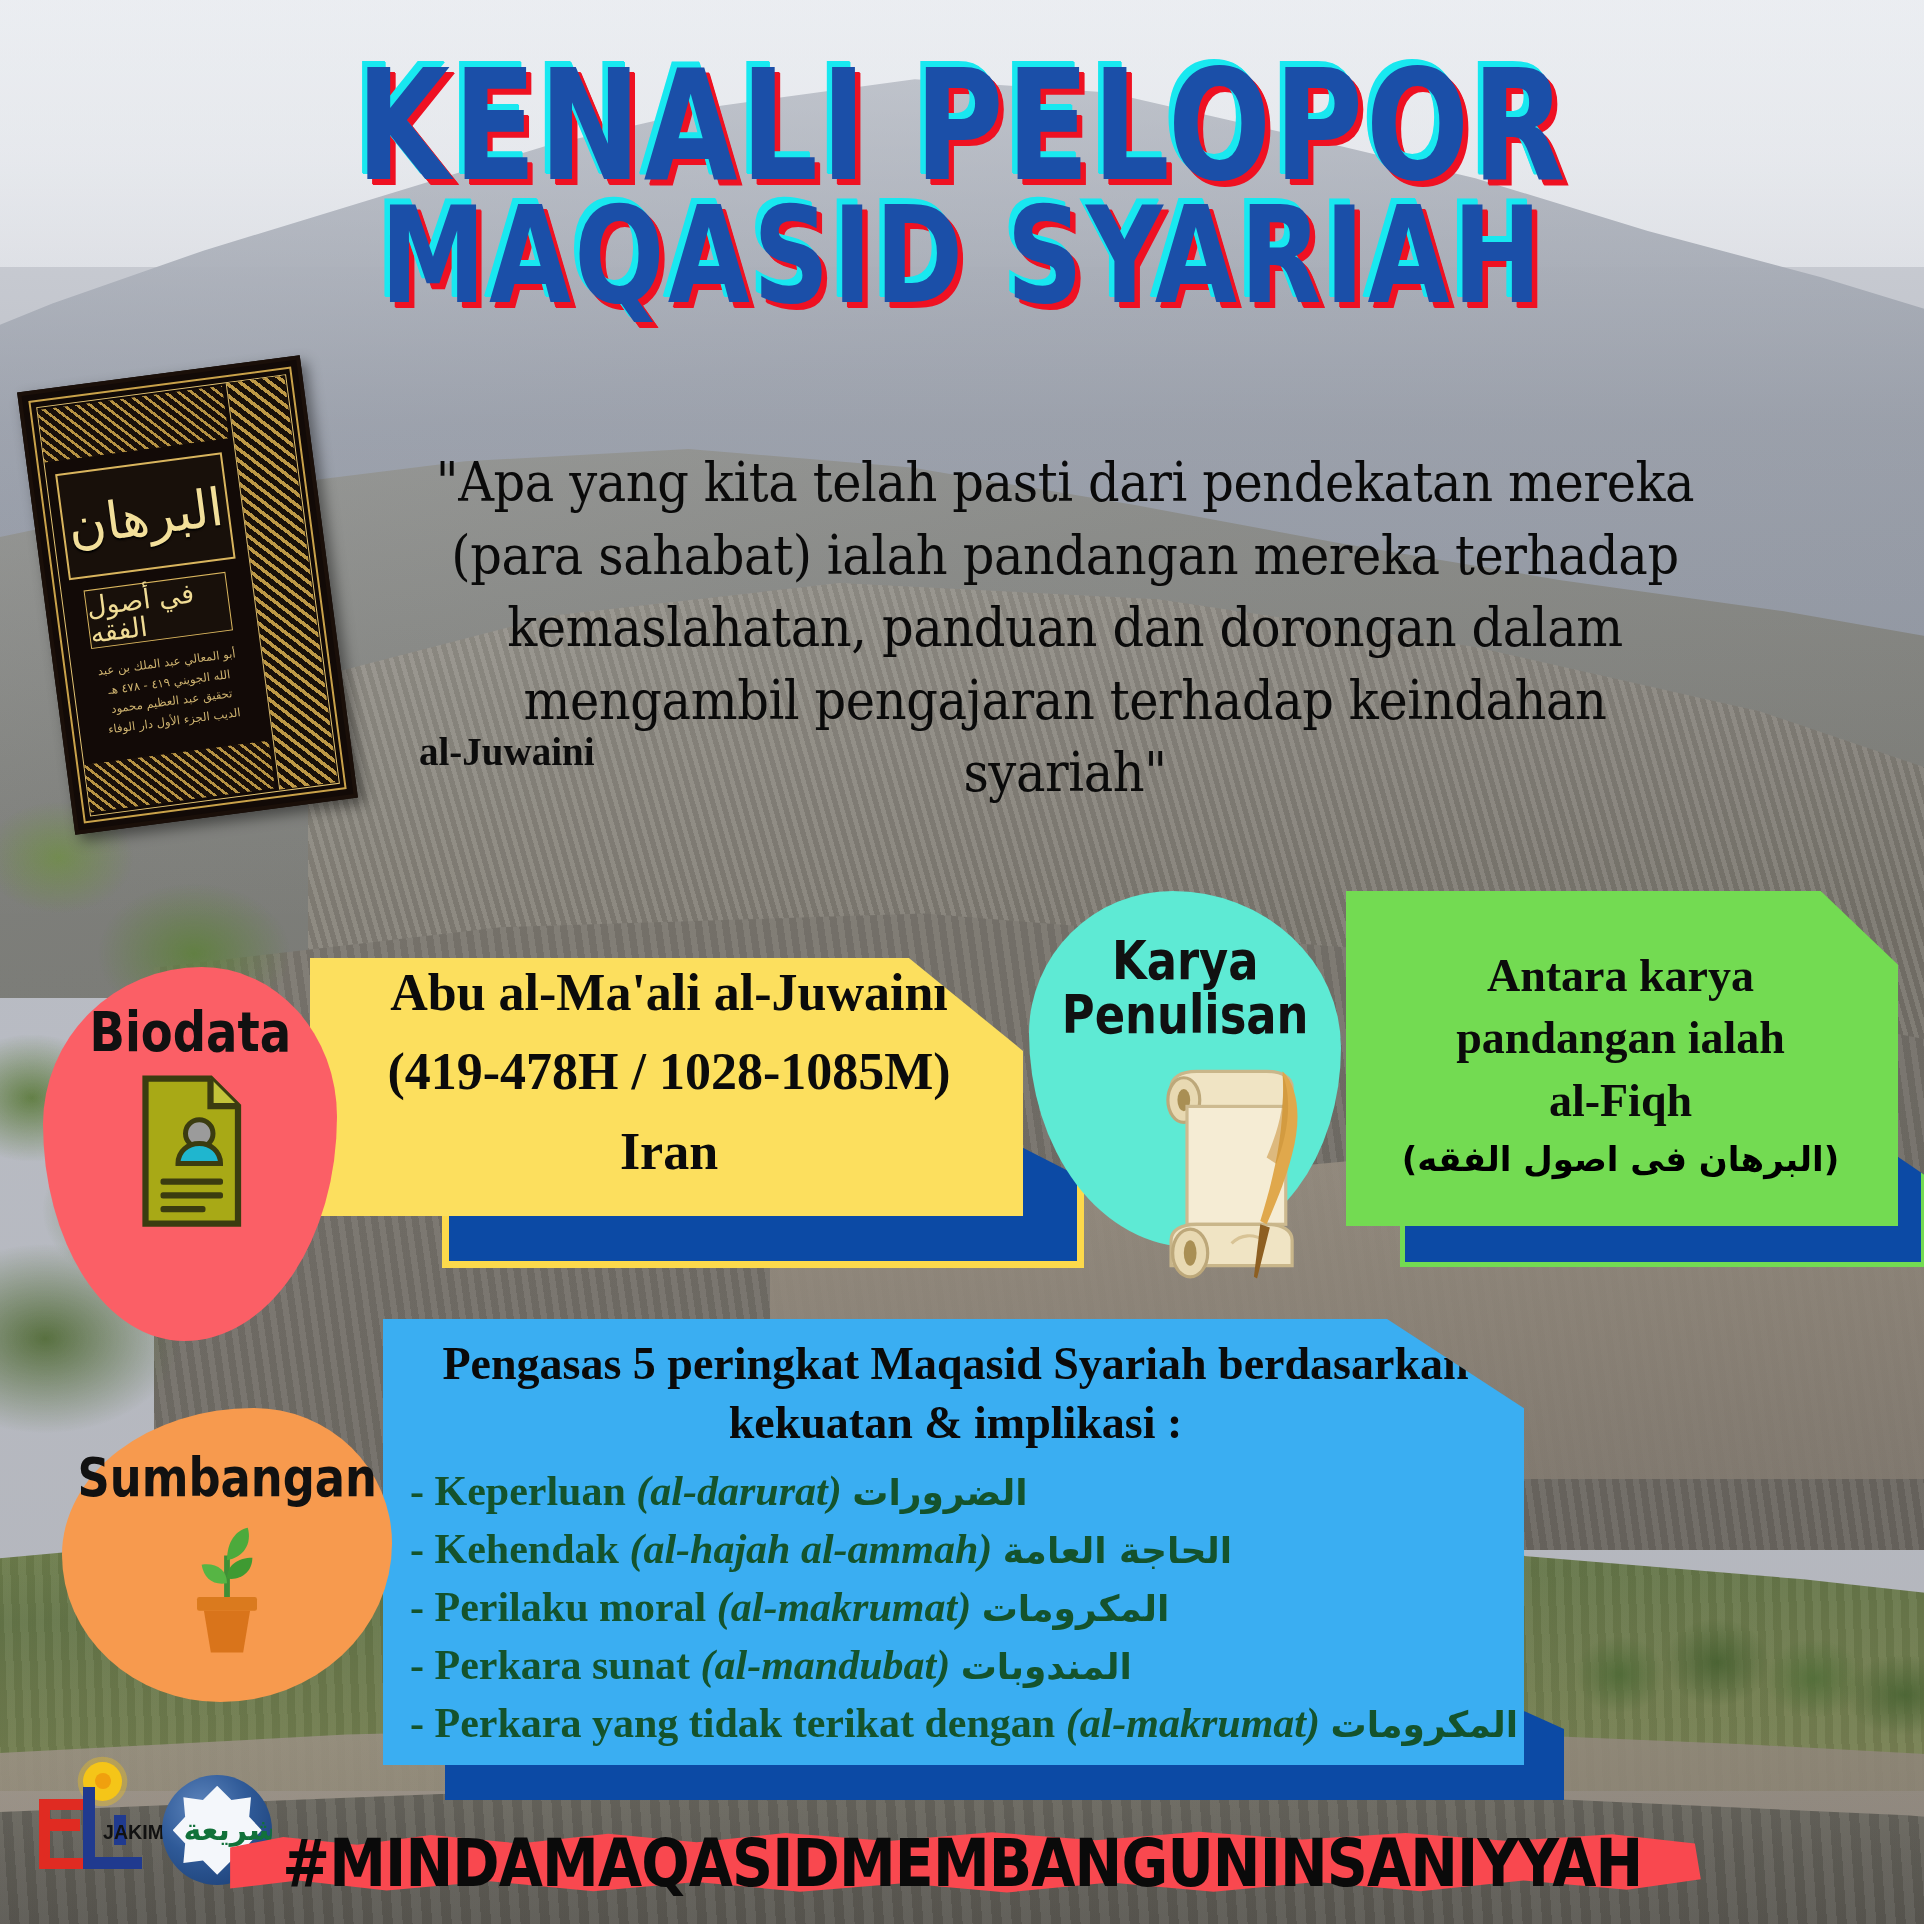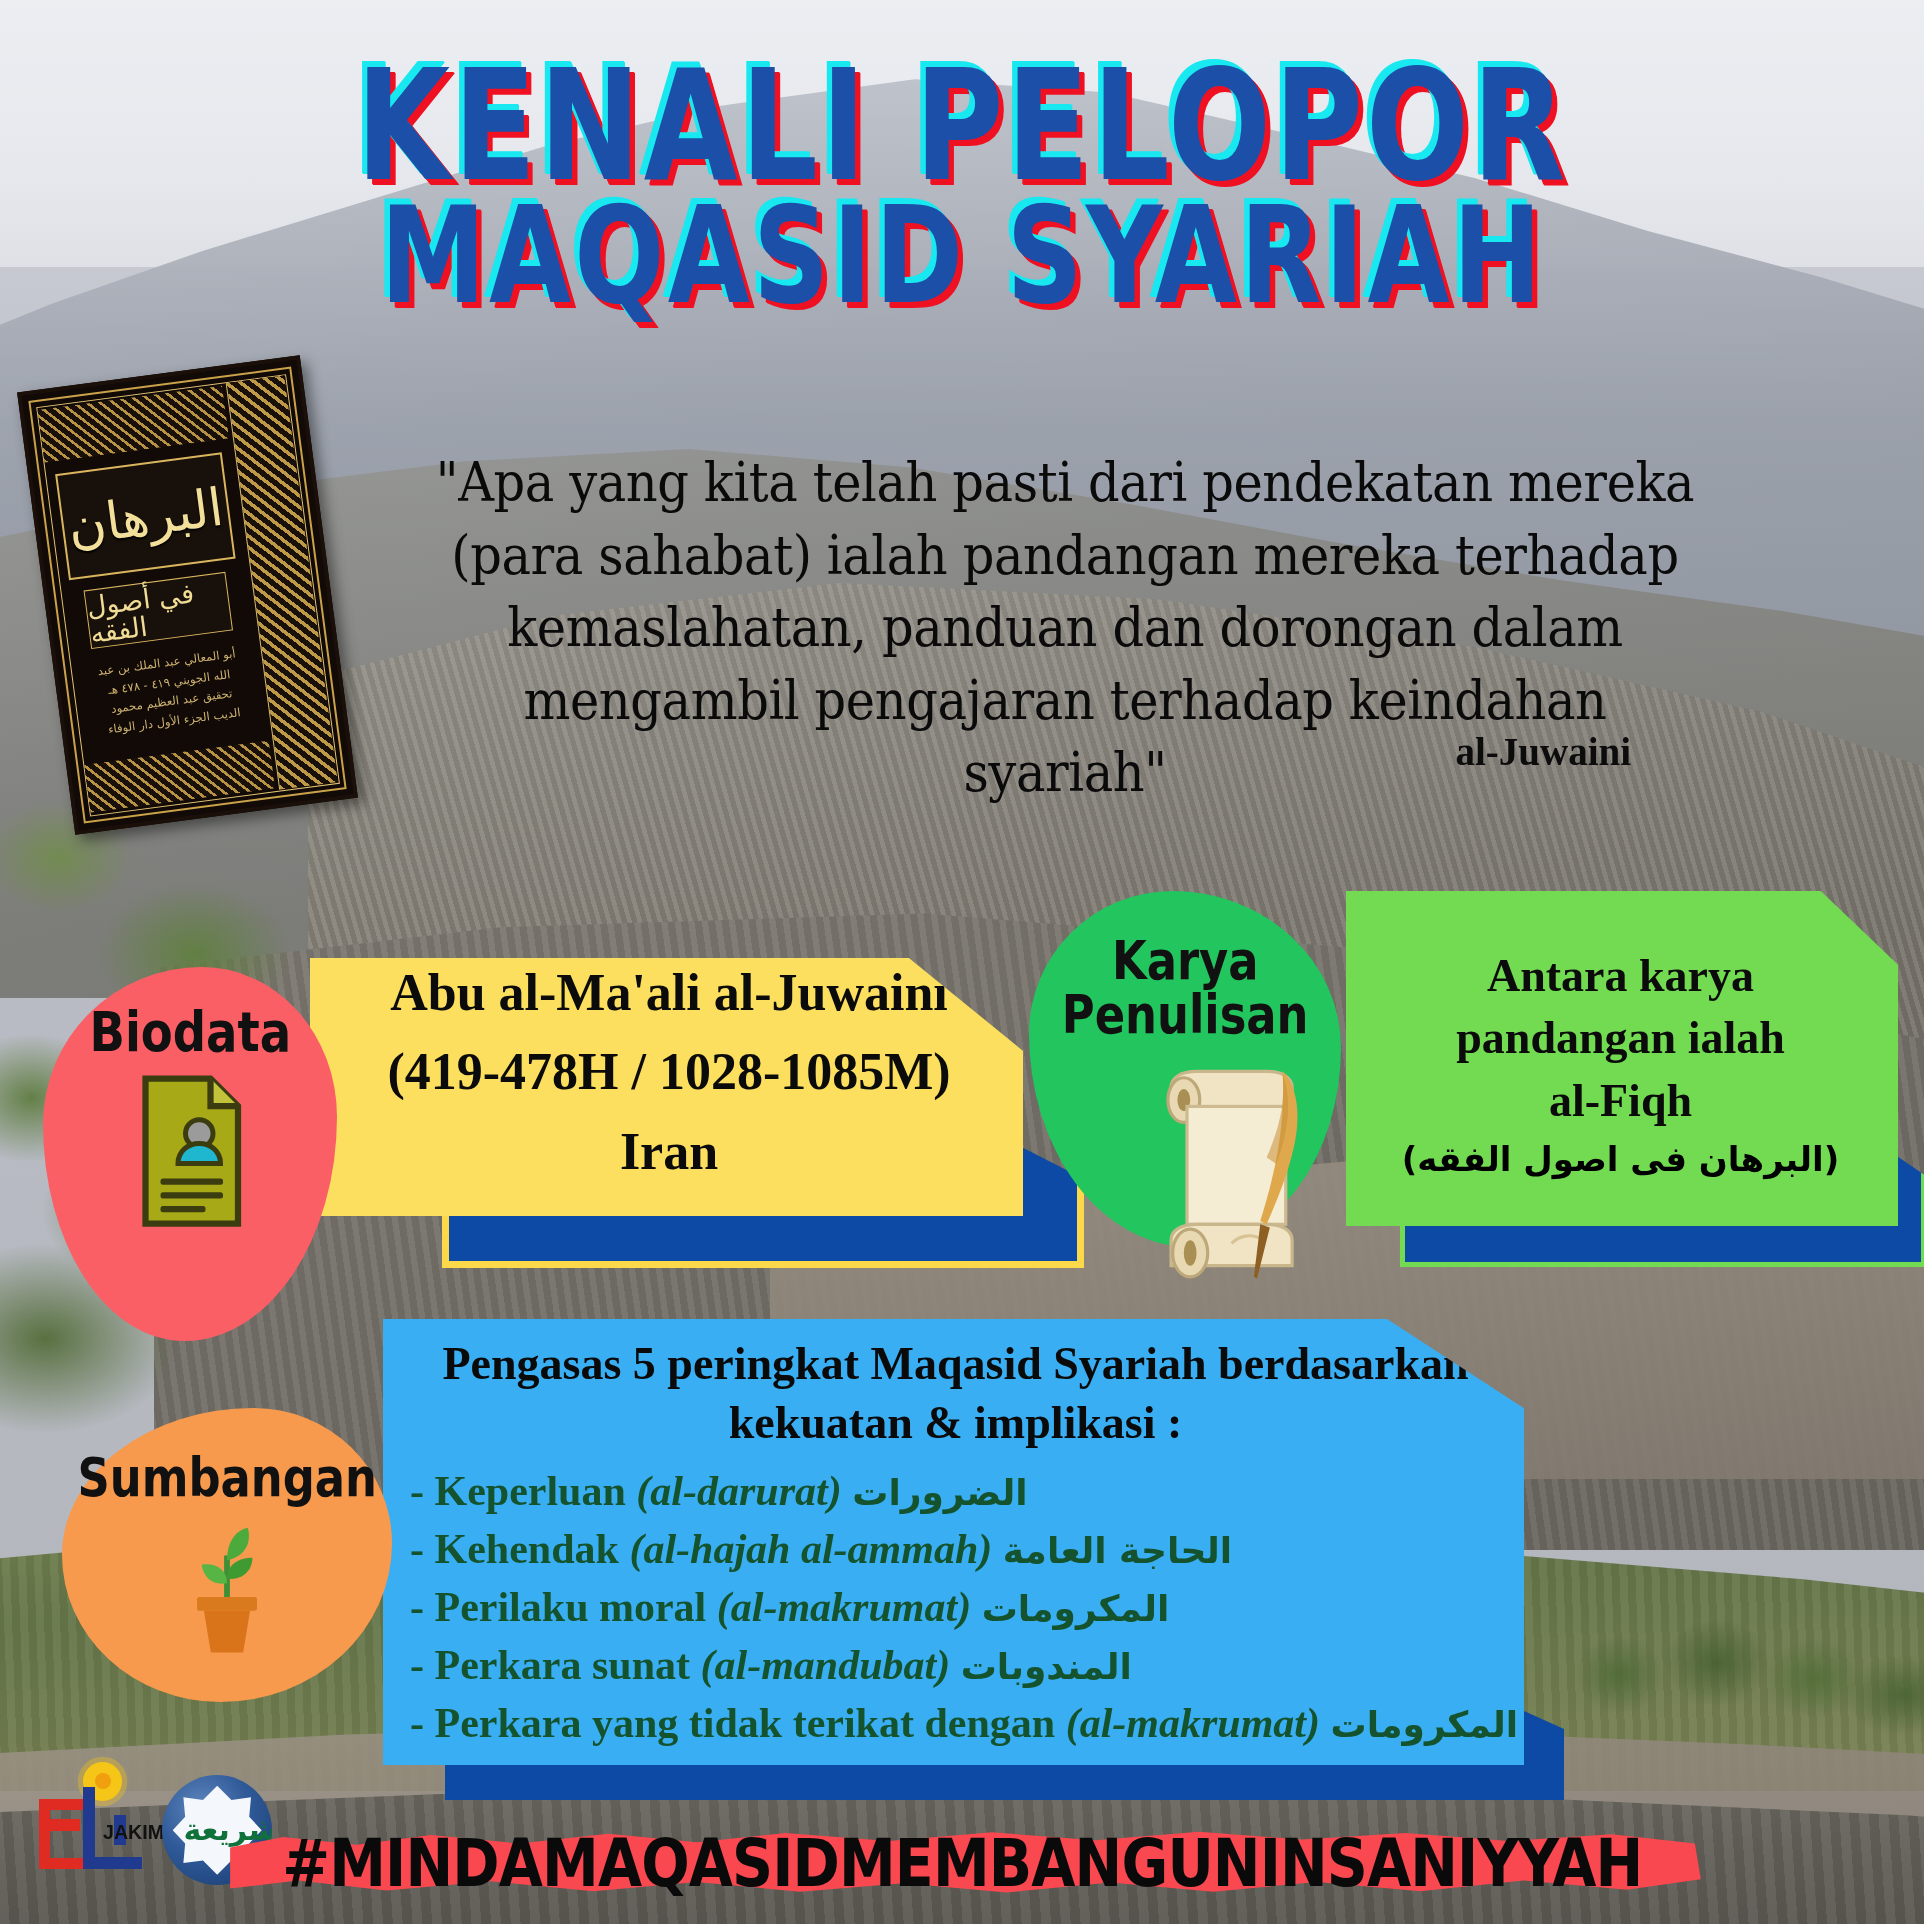--- a/index.html
+++ b/index.html
@@ -135,21 +135,21 @@
   
   .quote{
     position:absolute; left:419px; top:446px; width:1292px; z-index:26;
     text-align:center; color:#0a0a0a;
     font-family:"DejaVu Serif Condensed","Liberation Serif",serif;
     font-size:55px; line-height:1.32; font-weight:500;
     letter-spacing:-0.4px;
   }
   .quote-src{
     position:absolute; left:419px; top:729px; width:1265px; z-index:26;
-    text-align:right; padding-right:53px;
+    padding-right:53px;
     font-family:"Liberation Serif",serif; font-weight:bold;
     font-size:39px; color:#0c0c0c;
   }
 
   
   .blob{position:absolute;z-index:28;display:flex;flex-direction:column;
         align-items:center;justify-content:flex-start;}
   .blob-label{
     font-family:"DejaVu Sans Condensed","Liberation Sans Narrow","Liberation Sans",sans-serif;
     font-weight:bold;color:#111;line-height:1.02;text-align:center;
@@ -158,21 +158,21 @@
 
   
   #blob-biodata{left:43px;top:967px;width:294px;height:374px;
     background:#fb5f66;
     border-radius:54% 46% 52% 48% / 42% 40% 60% 58%;
     padding-top:37px;}
   #blob-biodata .blob-label{font-size:55px;}
 
   
   #blob-karya{left:1029px;top:891px;width:312px;height:356px;
-    background:#22c55e;
+    background:#5eead4;
     border-radius:46% 54% 48% 52% / 40% 44% 56% 60%;
     padding-top:43px;}
   #blob-karya .blob-label{font-size:53px;}
 
   
   #blob-sumbangan{left:62px;top:1408px;width:330px;height:294px;
     background:#f79a4e;
     border-radius:58% 42% 52% 48% / 50% 46% 54% 50%;
     padding-top:43px;}
   #blob-sumbangan .blob-label{font-size:53px;}

